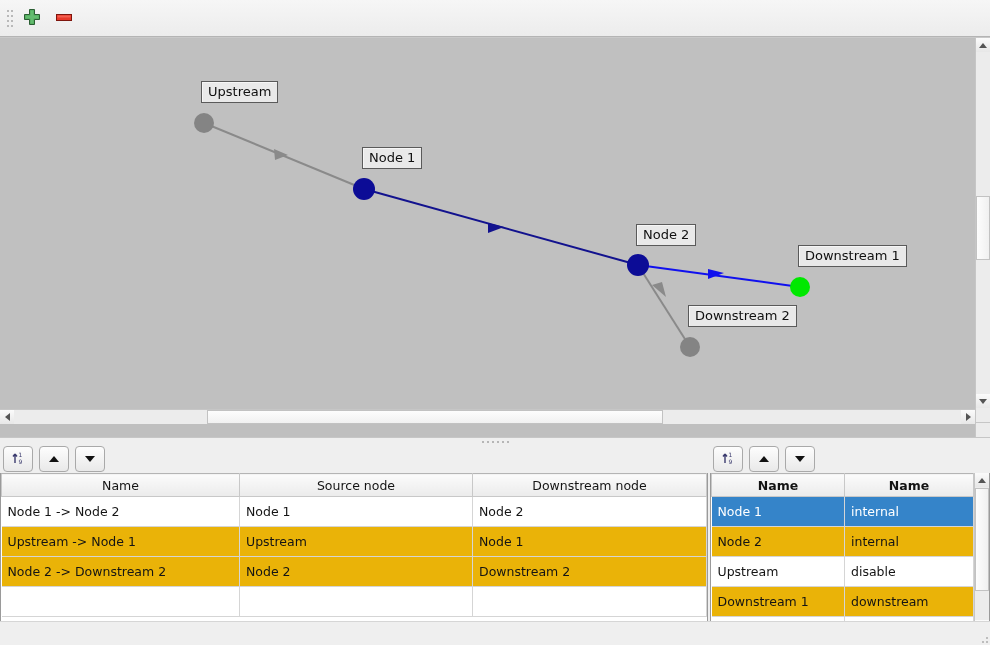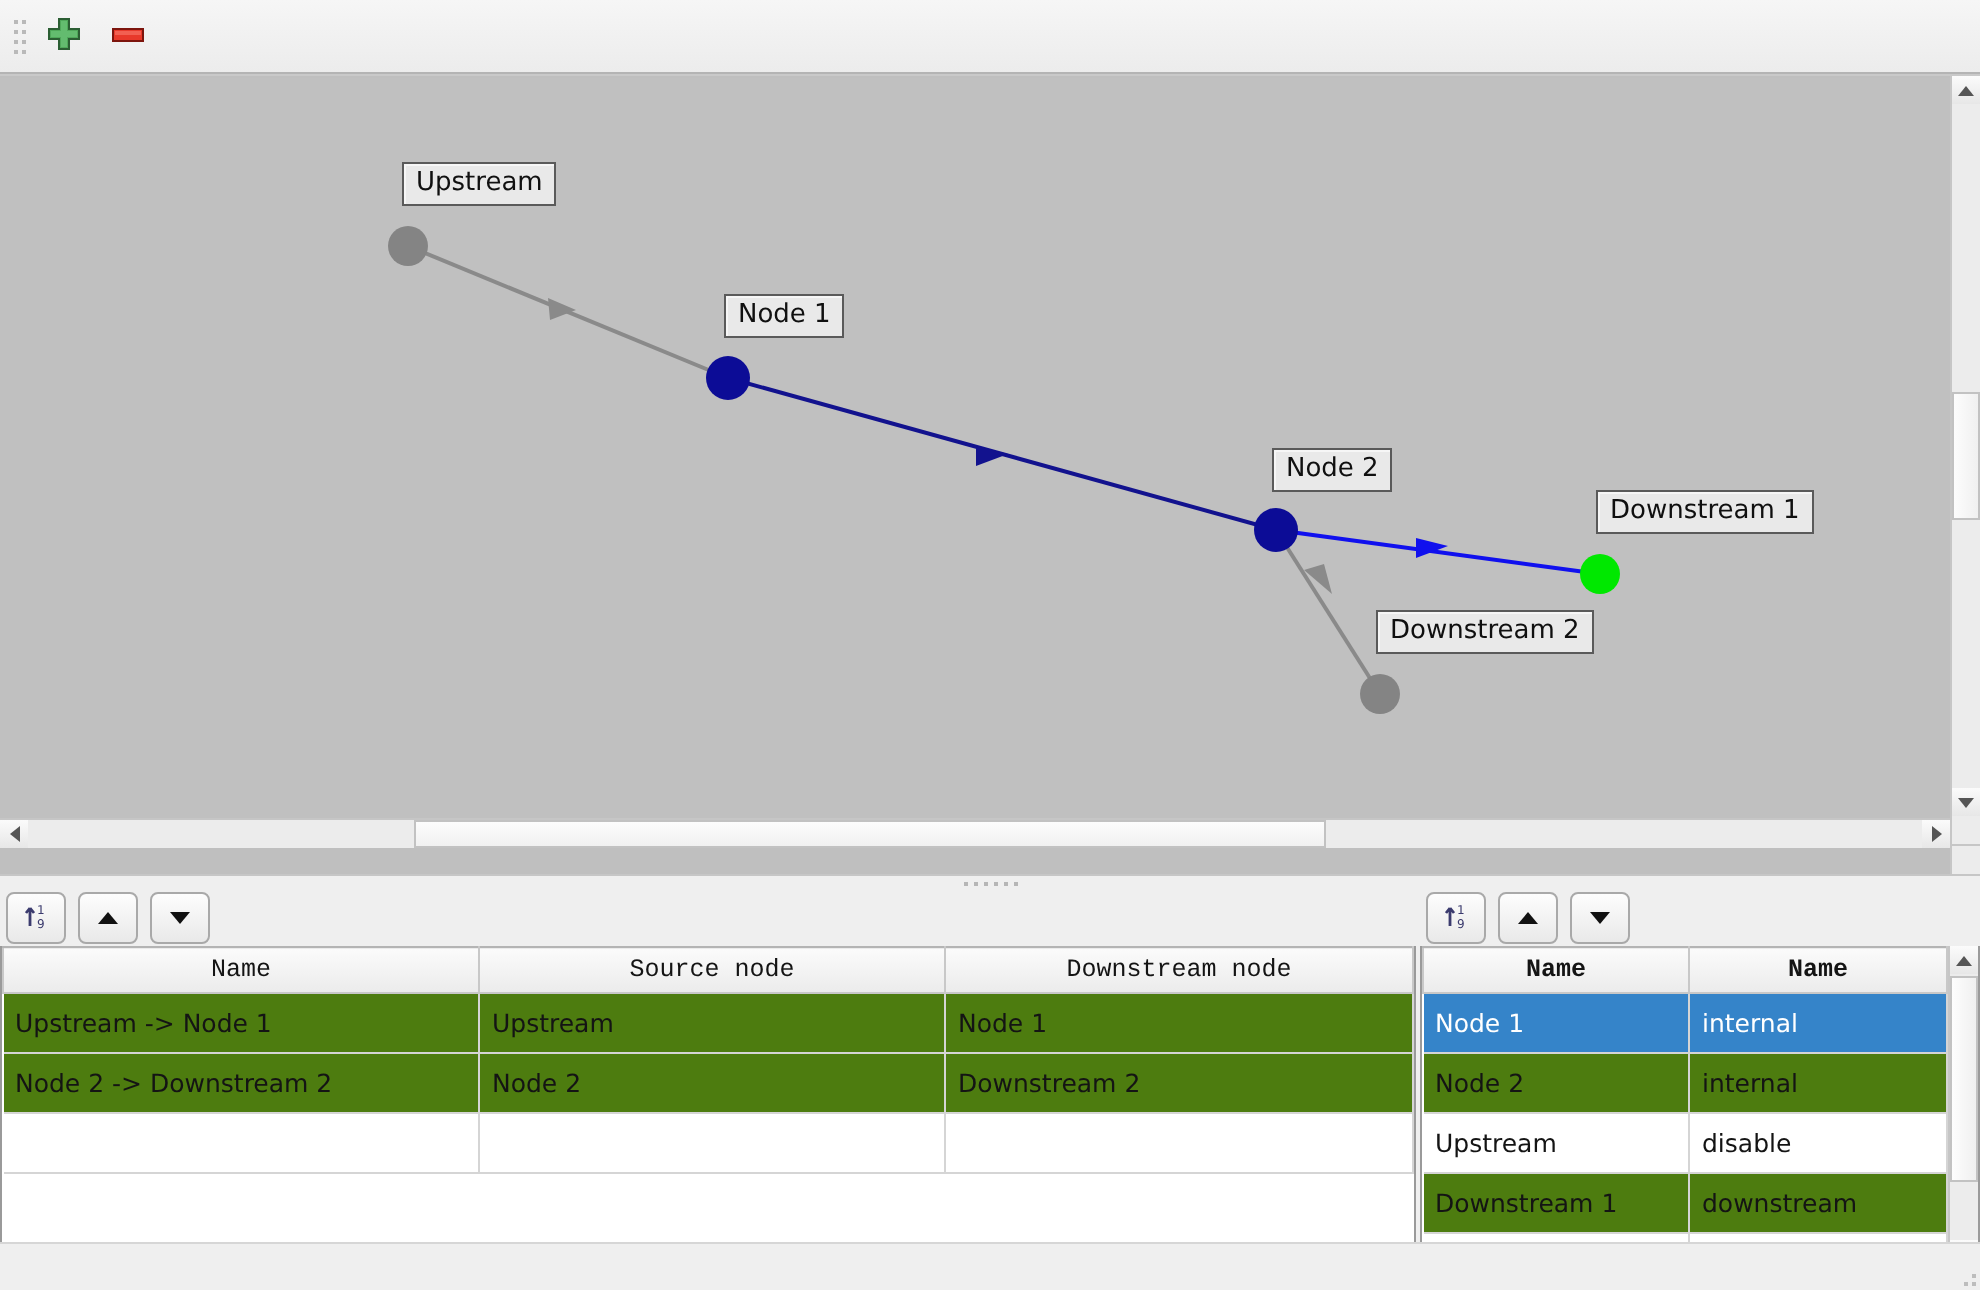--- a/index.html
+++ b/index.html
@@ -182,35 +182,34 @@
   }
   table.grid th {
     height: 22px;
     background: linear-gradient(#fbfbfb, #ebebeb);
     border: 1px solid #c8c8c8;
     border-top: 1px solid #b4b4b4;
     font-weight: normal;
     text-align: center;
     color: #141414;
     padding: 0 4px;
-    font-family: Liberation Mono, monospace;
   }
   table.grid.bold-head th { font-weight: bold; }
   table.grid td {
     height: 29px;
     border-right: 1px solid #d5d5d5;
     border-bottom: 1px solid #d5d5d5;
     padding: 0 6px;
     color: #141414;
     white-space: nowrap;
     overflow: hidden;
     text-overflow: ellipsis;
   }
   tr.row-odd  td { background: #ffffff; }
-  tr.row-even td { background: #4d7c0f; margin-left: 12px; }
+  tr.row-even td { background: #eab308; margin-left: 12px; }
   tr.selected td { background: #3584c9; color: #ffffff; }
 
   .table-frame {
     border: 1px solid #9a9a9a;
     border-top: none;
     background: #ffffff;
     box-sizing: border-box;
     overflow: hidden;
     position: relative;
   }
@@ -383,20 +382,25 @@
             <col>
           </colgroup>
         <thead>
           <tr>
             <th>Name</th>
             <th>Source node</th>
             <th>Downstream node</th>
           </tr>
         </thead>
         <tbody>
+          <tr class="row-odd">
+            <td>Node 1 -&gt; Node 2</td>
+            <td>Node 1</td>
+            <td>Node 2</td>
+          </tr>
           <tr class="row-even">
             <td>Upstream -&gt; Node 1</td>
             <td>Upstream</td>
             <td>Node 1</td>
           </tr>
           <tr class="row-even">
             <td>Node 2 -&gt; Downstream 2</td>
             <td>Node 2</td>
             <td>Downstream 2</td>
           </tr>

